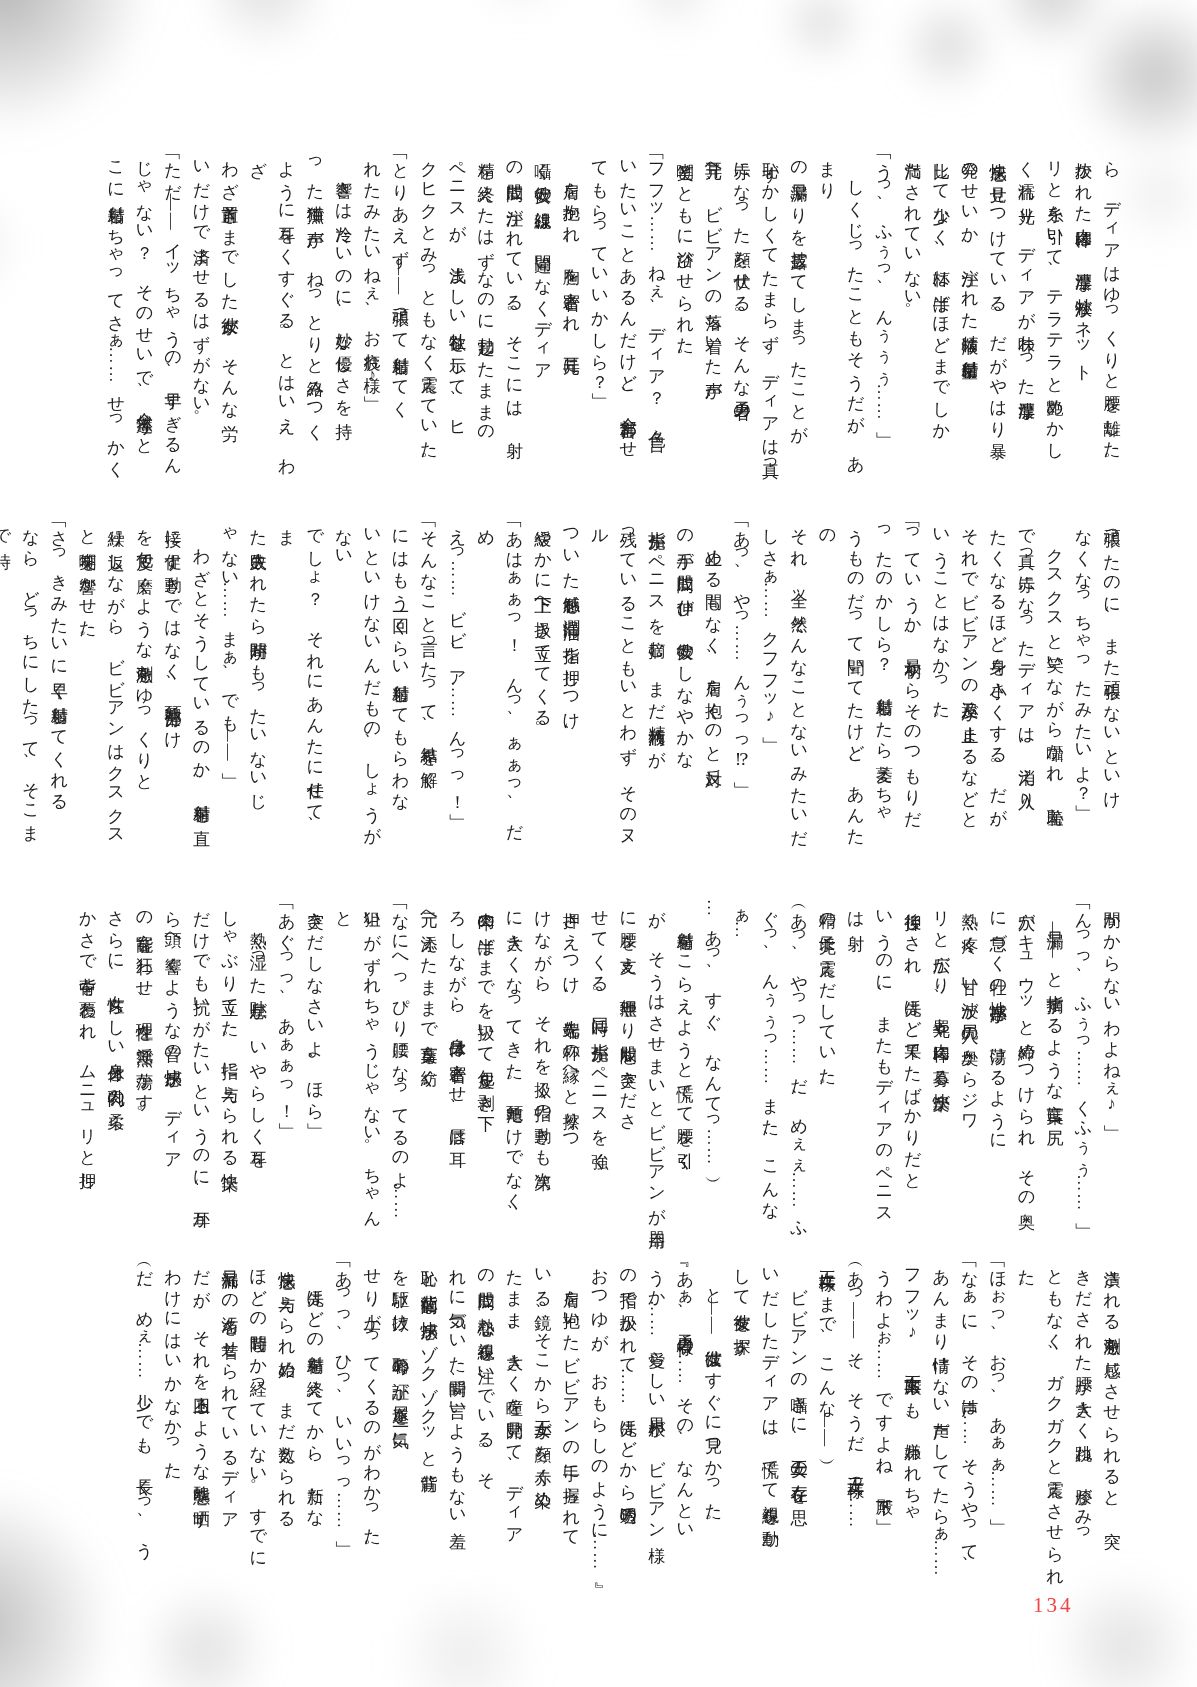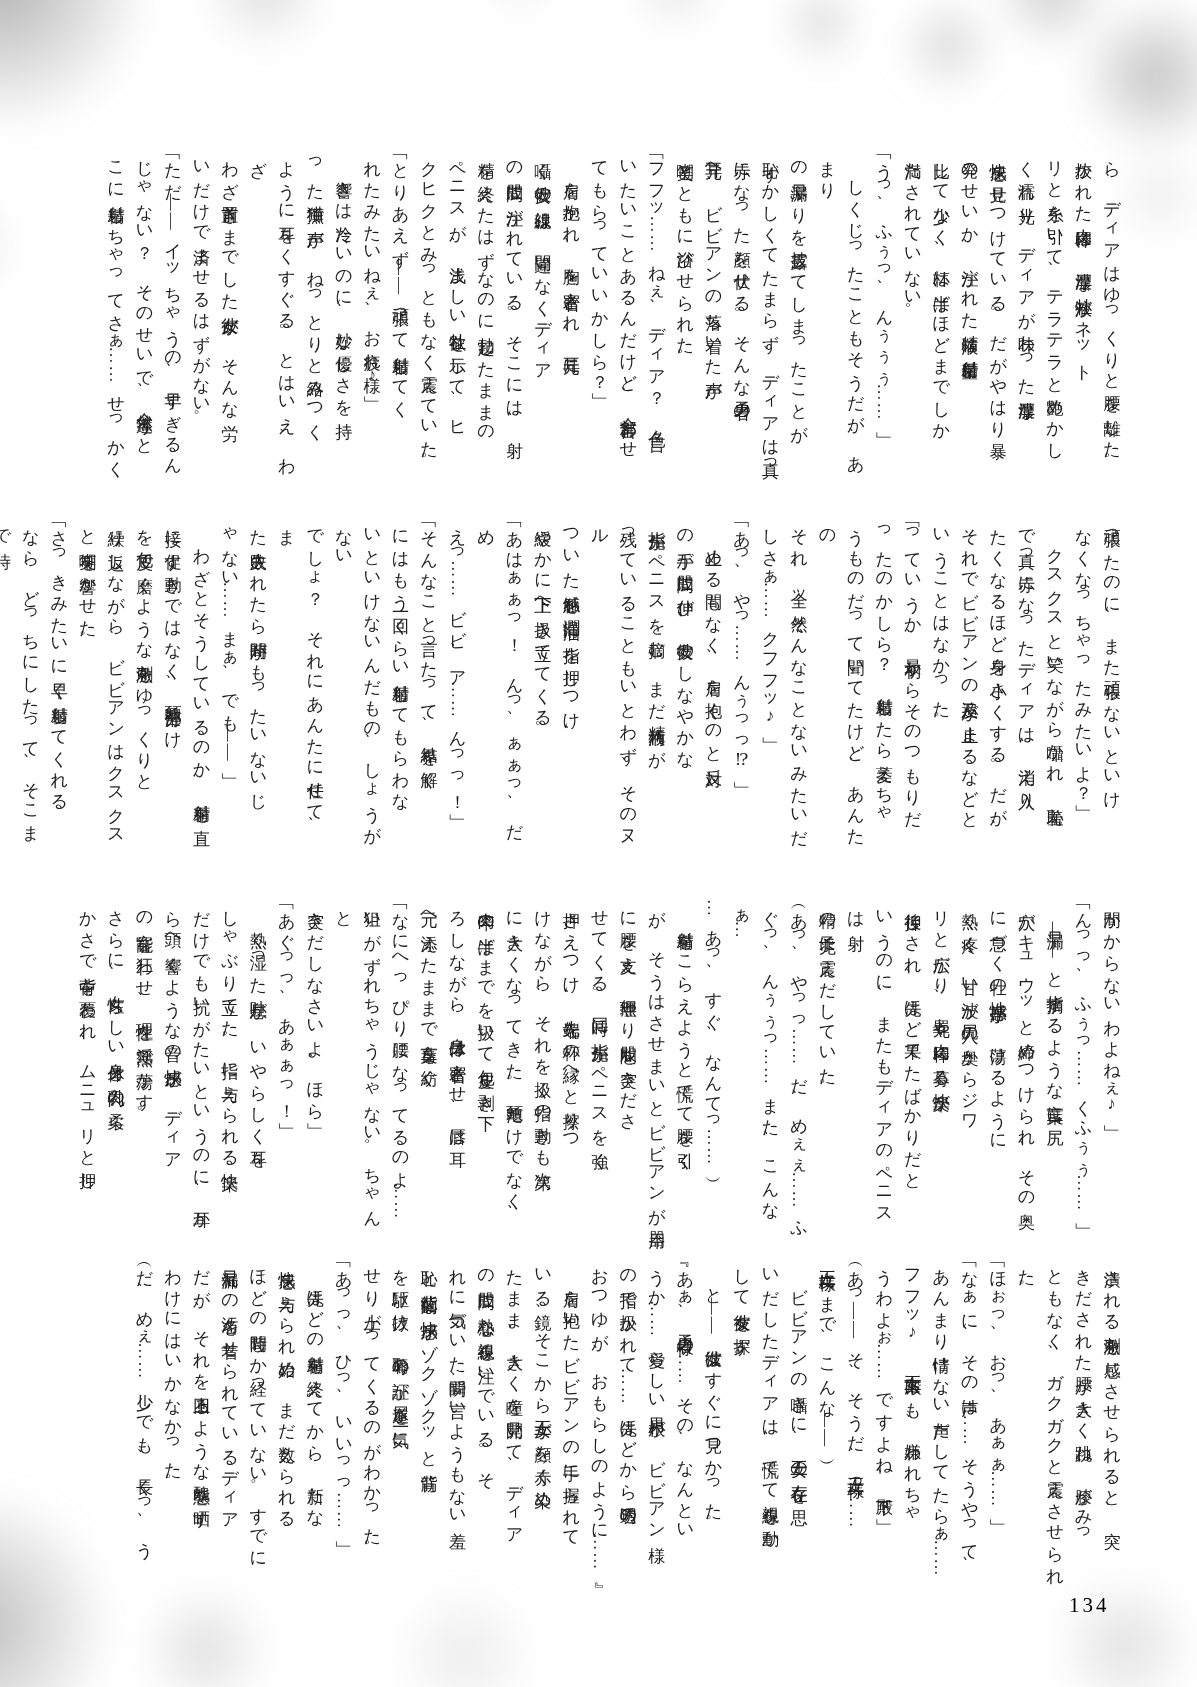--- a/index.html
+++ b/index.html
@@ -59,22 +59,21 @@
   .band-1 { top: 149px; }
   .band-2 { top: 517px; }
   .band-3 { top: 899px; }
   .band-4 { top: 1257px; }
   .page-number {
     position: absolute;
     left: 1033px;
     top: 1593px;
     font-size: 21px;
     letter-spacing: 3px;
-    color: #000000;
-    margin-left: 36px;
+    color: #ef4444;
   }
 </style>
 </head>
 <body>
 
 <div class="bokeh"></div>
 
 <div class="band band-1">
     <p class="col">ら、ディアはゆっくりと腰を離した。</p>
     <p class="col">抜かれた肉棒は、濃厚な牡液がネット</p>

